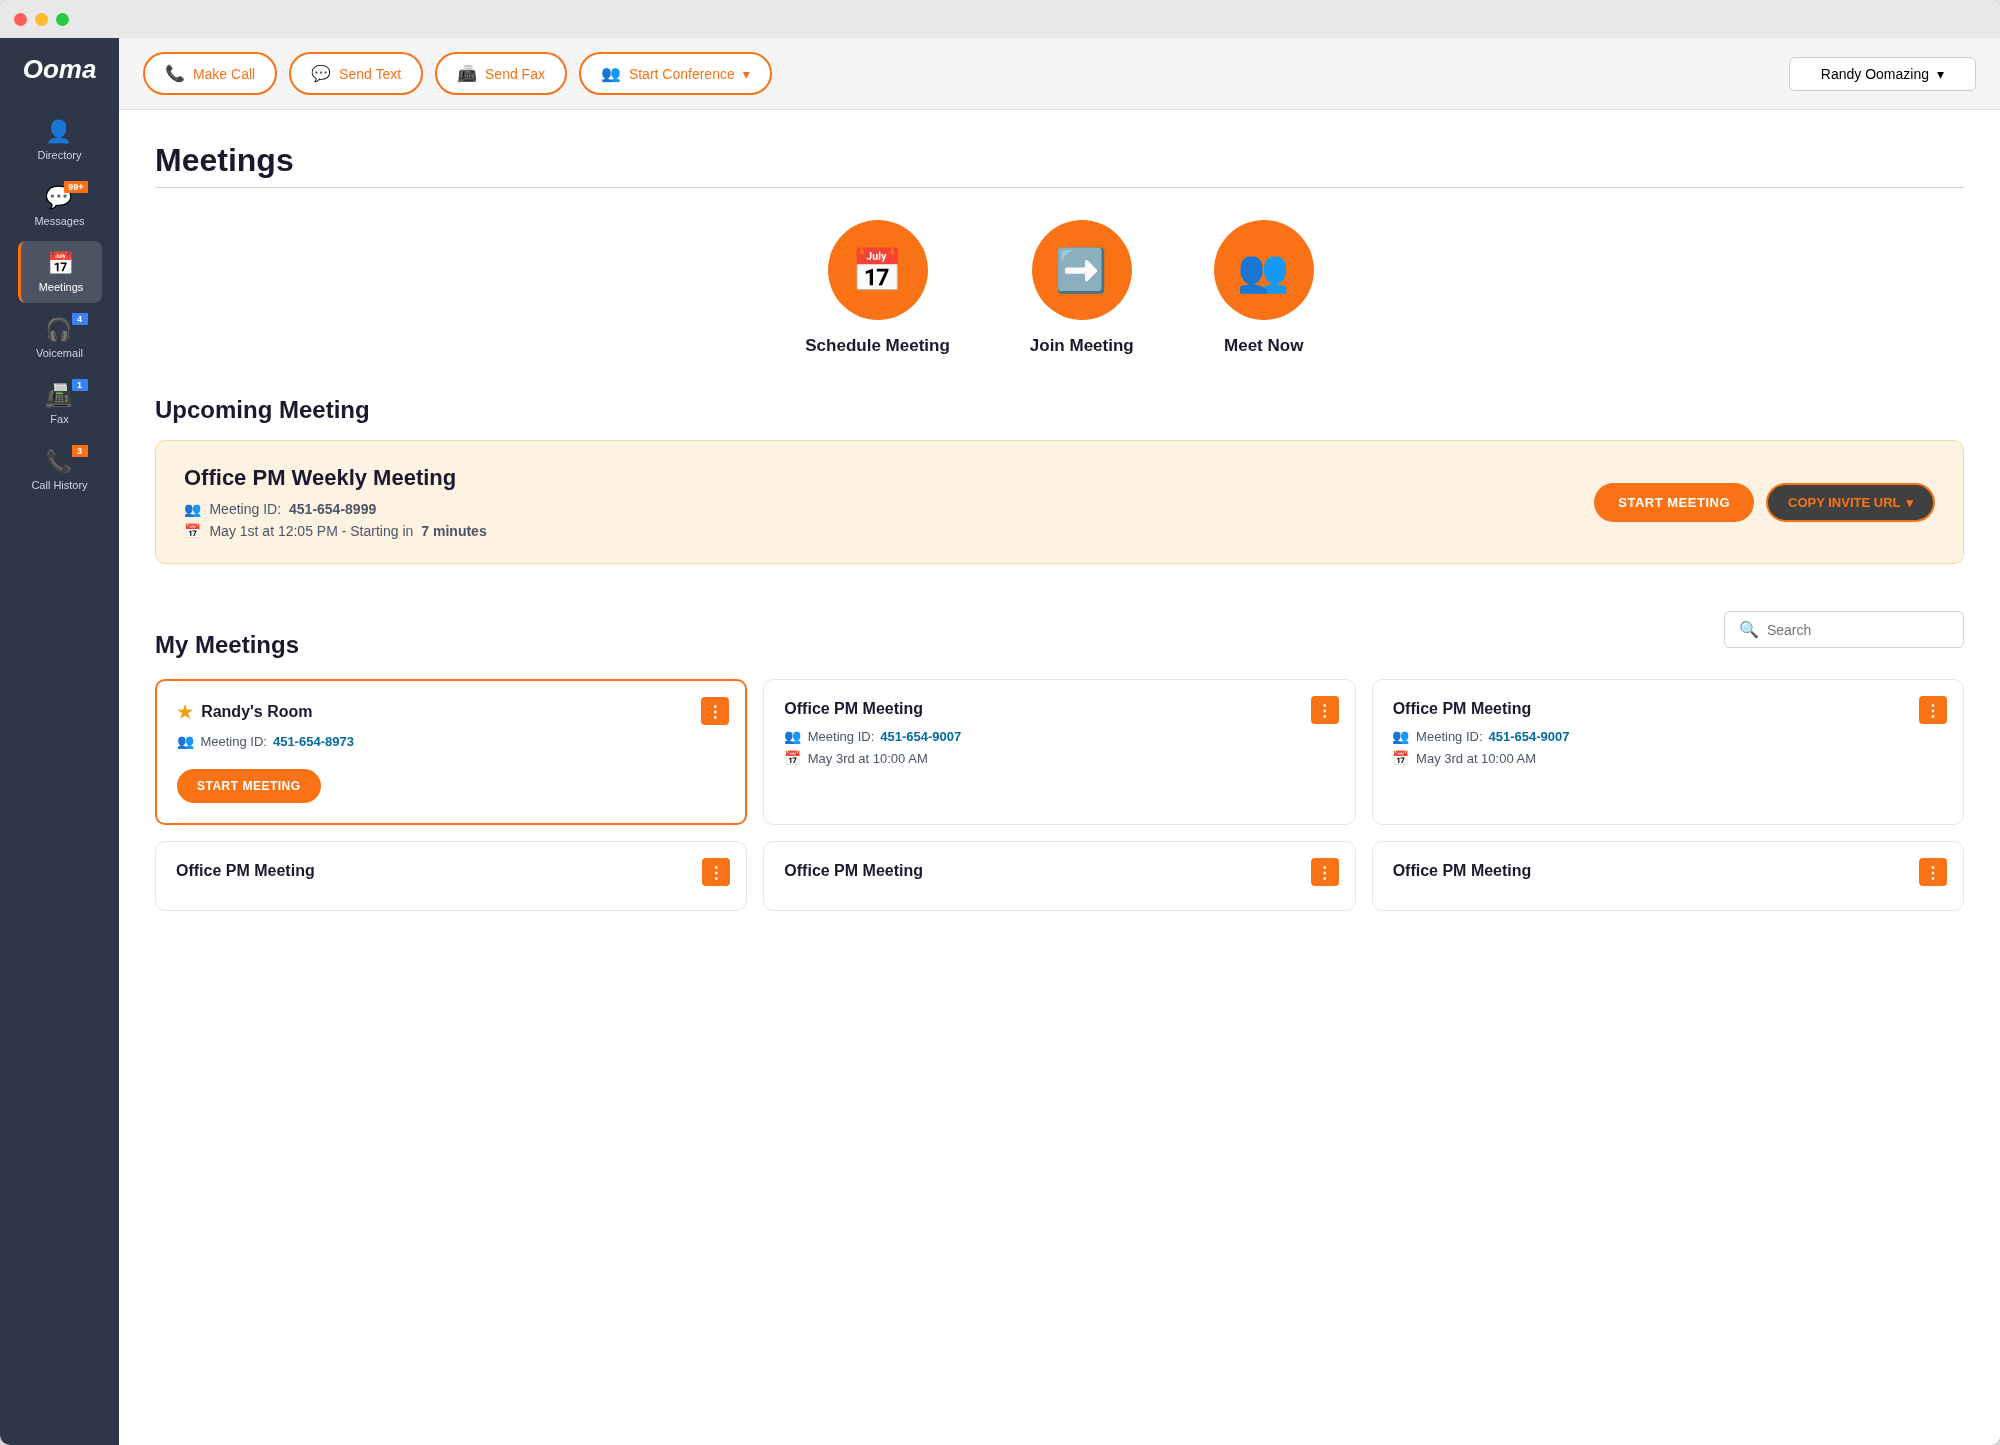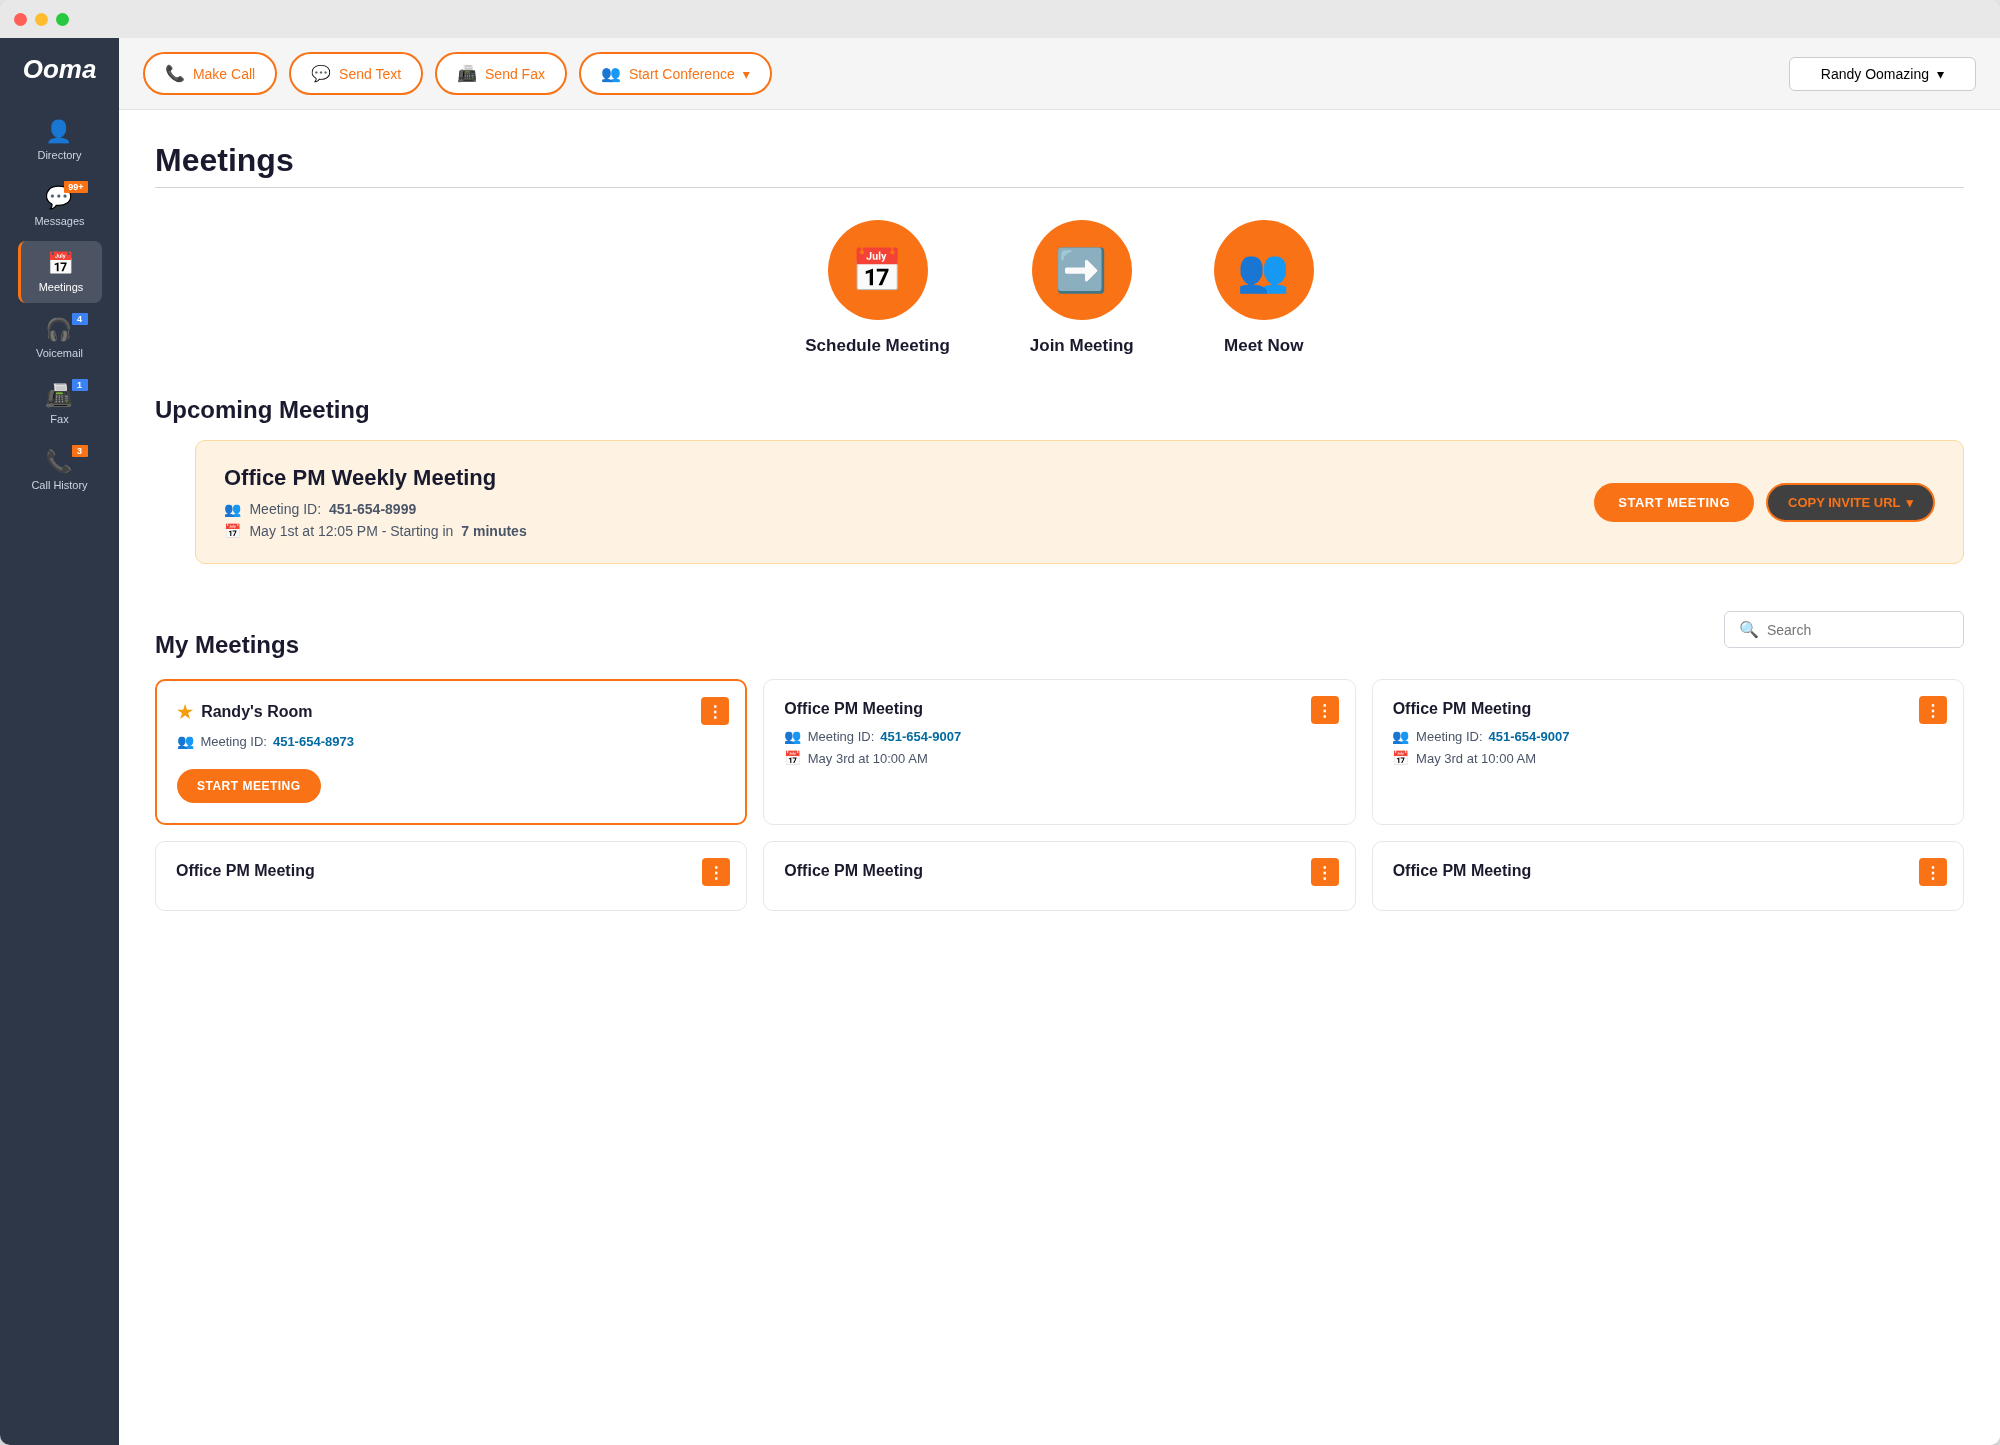--- a/index.html
+++ b/index.html
@@ -46,21 +46,21 @@
     .divider { border: none; border-top: 1px solid #d1d5db; margin-bottom: 32px; }
 
     
     .meeting-actions { display: flex; justify-content: center; gap: 80px; margin-bottom: 40px; }
     .meeting-action { display: flex; flex-direction: column; align-items: center; gap: 16px; cursor: pointer; }
     .meeting-action-circle { width: 100px; height: 100px; border-radius: 50%; background: #f97316; display: flex; align-items: center; justify-content: center; font-size: 42px; color: white; transition: transform 0.2s; }
     .meeting-action-label { font-size: 17px; font-weight: 600; color: #1a1a2e; }
 
     
     .section-title { font-size: 24px; font-weight: 600; color: #1a1a2e; margin-bottom: 16px; margin-top: 31px; }
-    .upcoming-card { background: #fef3e2; border: 1px solid #fcd9a0; border-radius: 10px; padding: 24px 28px; display: flex; align-items: center; margin-bottom: 36px; margin-left: 40px; }
+    .upcoming-card { background: #fef3e2; border: 1px solid #fcd9a0; border-radius: 10px; padding: 24px 28px; display: flex; align-items: center; margin-bottom: 36px; }
     .upcoming-info { flex: 1; }
     .upcoming-title { font-size: 22px; font-weight: 700; color: #1a1a2e; margin-bottom: 10px; }
     .upcoming-meta { display: flex; align-items: center; gap: 8px; font-size: 14px; color: #4a5568; margin-bottom: 6px; }
     .upcoming-time { display: flex; align-items: center; gap: 8px; font-size: 14px; color: #4a5568; }
     .upcoming-actions { display: flex; gap: 12px; }
     .btn-orange { background: #f97316; color: white; border: none; border-radius: 50px; padding: 12px 24px; font-size: 13px; font-weight: 700; cursor: pointer; letter-spacing: 0.5px; }
     .btn-outline-orange { background: #404040; color: #f97316; border: 2px solid #f97316; border-radius: 50px; padding: 10px 20px; font-size: 13px; font-weight: 700; cursor: pointer; display: flex; align-items: flex-start; gap: 6px; }
 
     
     .my-meetings-header { display: flex; align-items: center; margin-bottom: 20px; }

